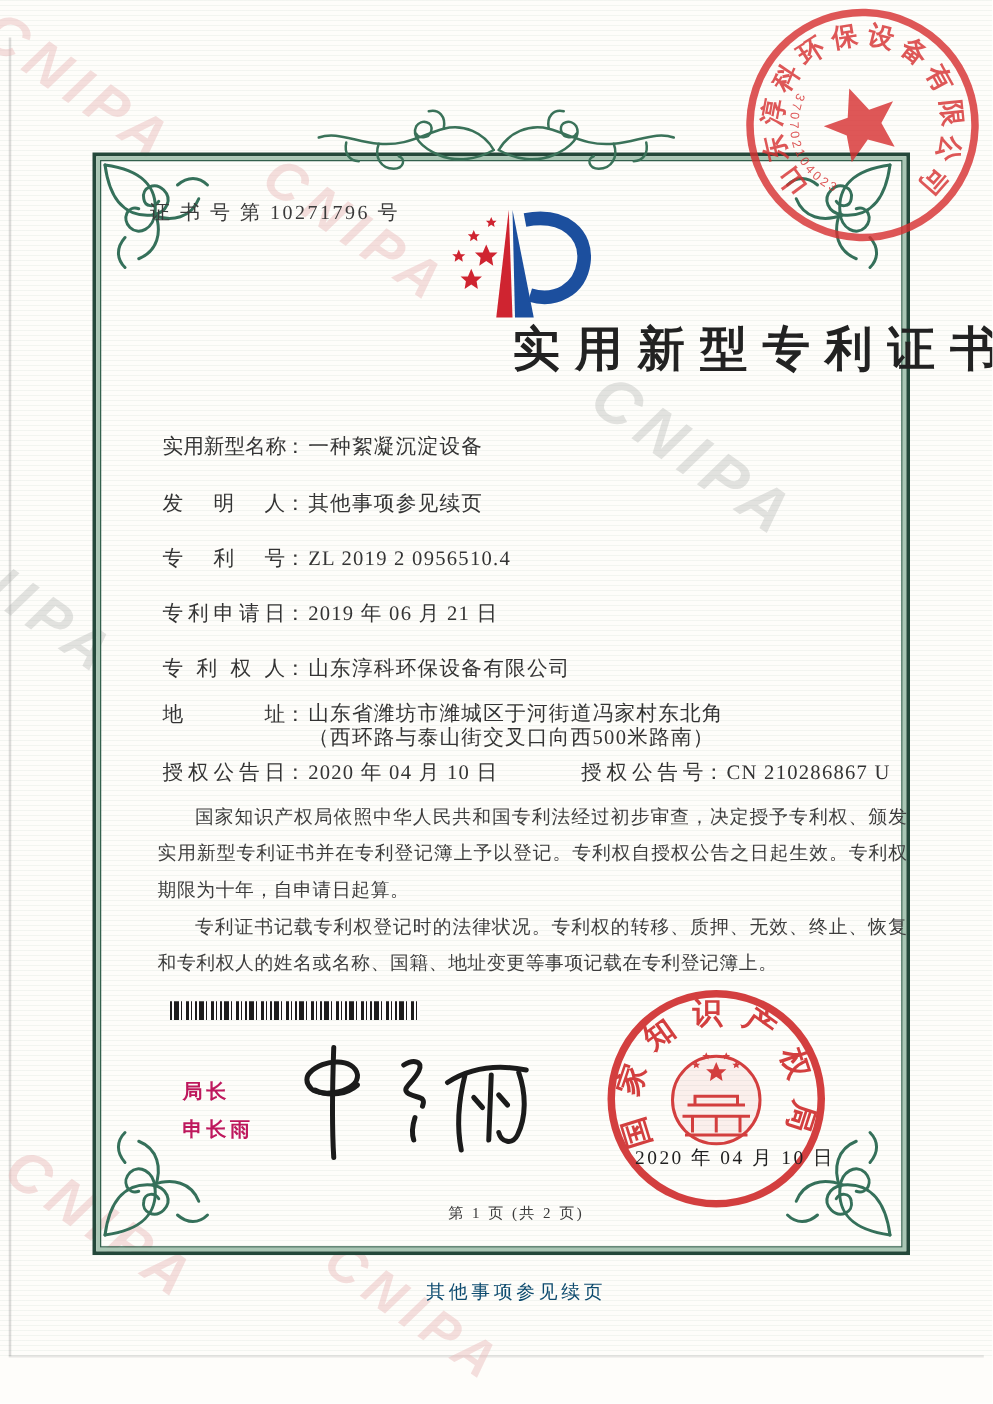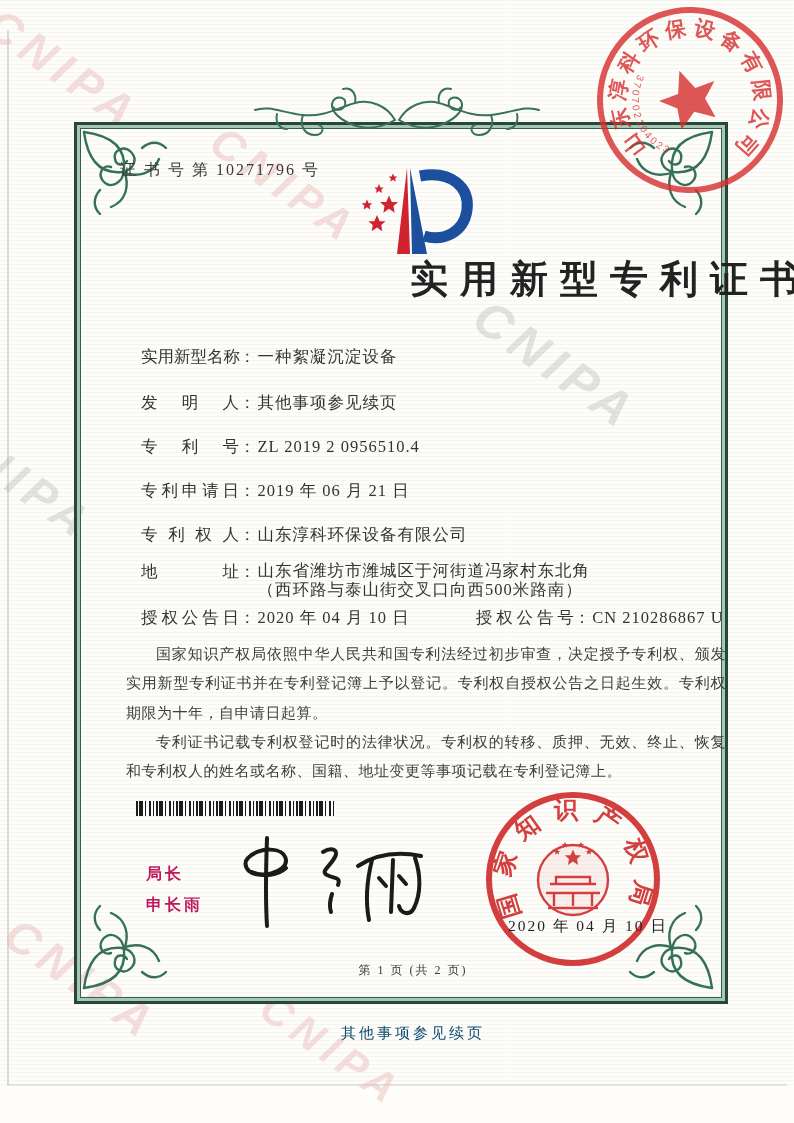--- a/index.html
+++ b/index.html
@@ -33,21 +33,21 @@
 
   .ornaments{position:absolute;left:0;top:0;width:794px;height:1123px;z-index:3;pointer-events:none;}
 
   
   .content{position:absolute;left:16px;top:0;width:794px;height:884px;z-index:4;}
   .cert-number{position:absolute;left:104px;top:160px;font-size:16px;letter-spacing:2px;color:#3a3a3a;}
   .logo{position:absolute;left:328px;top:162px;}
   .title{position:absolute;left:0;top:254px;width:794px;text-align:right;
     font-size:38px;font-weight:bold;letter-spacing:12px;color:#222;}
 
-  .frow{position:absolute;left:114px;font-size:16.5px;color:#333;white-space:nowrap;margin-left:11px;}
+  .frow{position:absolute;left:114px;font-size:16.5px;color:#333;white-space:nowrap;}
   .f-label{display:inline-block;width:98px;text-align:justify;text-align-last:justify;}
   .f-colon{display:inline-block;margin-right:2px;}
   .f-value{letter-spacing:1px;}
   .r0{top:346px}.r1{top:392px}.r2{top:436px}.r3{top:480px}.r4{top:524px}
   .r5{top:561px;white-space:normal;}
   .r5 .addr{display:inline-block;vertical-align:top;letter-spacing:1px;line-height:19px;}
   .r6{top:607px}
   .pairB{margin-left:62px;}
 
   .paras{position:absolute;left:98px;top:640px;width:600px;font-size:15px;color:#3d3d3d;

